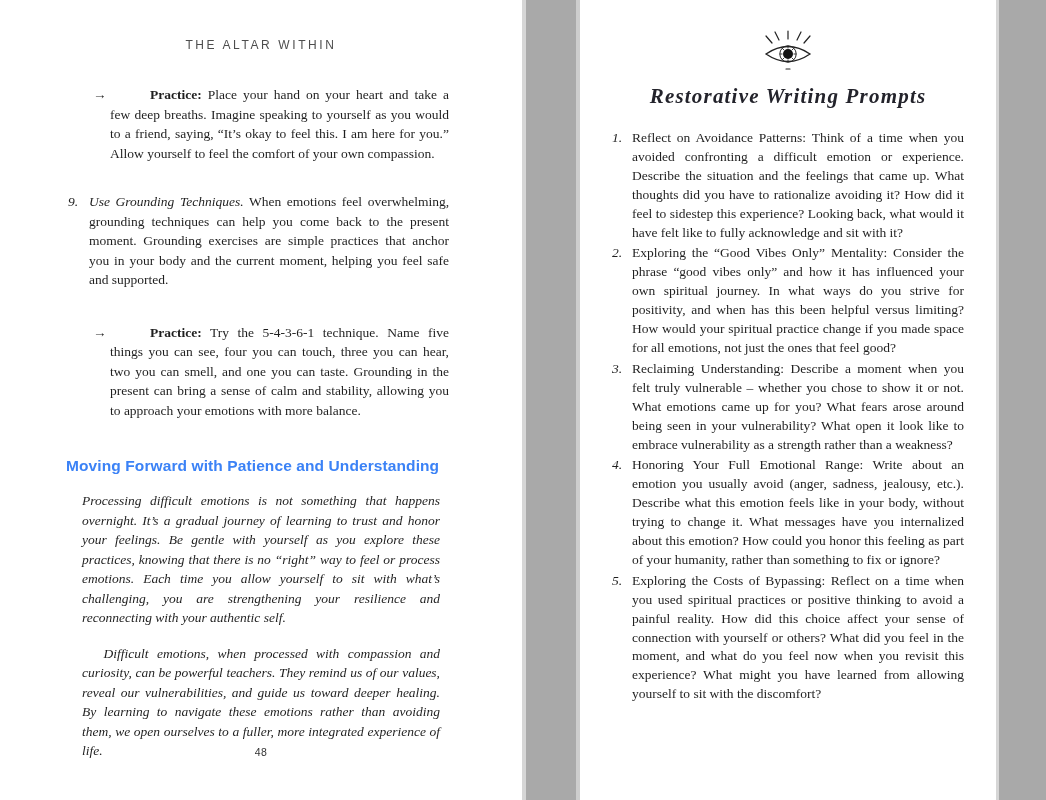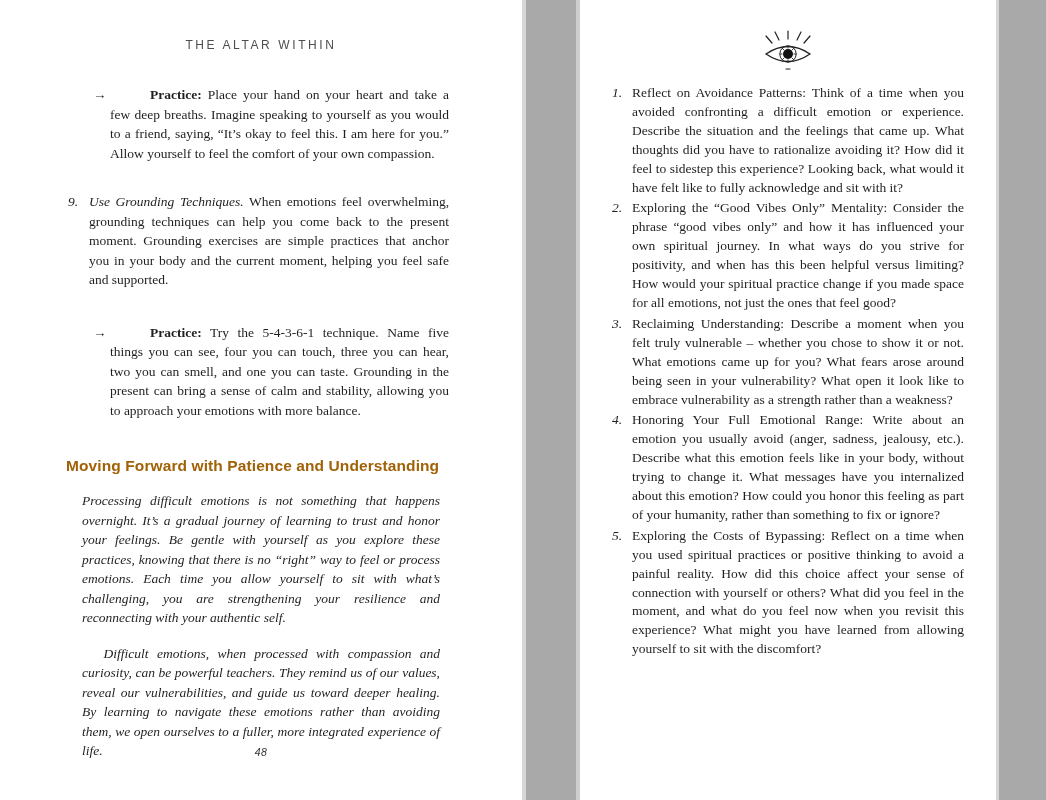--- a/index.html
+++ b/index.html
@@ -31,29 +31,29 @@
   }
   .practice .arrow{flex:0 0 17px;font-size:13.5px;line-height:19.5px;}
   .practice .ptext{flex:1;}
   .practice b{font-weight:bold;margin-left:40px;}
   .numbered-item{display:flex;margin:29px 7px 0 2px;}
   .numbered-item .num{flex:0 0 21px;font-style:italic;font-size:13.5px;line-height:19.5px;}
   .numbered-item .itext{flex:1;}
   .numbered-item .ititle{font-style:italic;}
   .section-heading{
     font-family:"Liberation Sans", sans-serif;
-    font-weight:bold;font-size:15.5px;color:#a16207;
+    font-weight:bold;font-size:15.5px;color:#3b82f6;
     margin:37px 0 15px 0;letter-spacing:0.1px;
   }
   .para{margin:16px;font-style:italic;}
   .para.indent{text-indent:1.6em;}
   .folio{
     position:absolute;bottom:42px;left:0;width:100%;
     text-align:center;font-family:"Liberation Sans", sans-serif;
-    font-size:10.5px;color:#333;letter-spacing:0.5px;font-style:italic;
+    font-size:10.5px;color:#333;letter-spacing:0.5px;
   }
 
   
   .rp-content{padding:28px 32px 0 32px;}
   .eye-wrap{text-align:center;margin:0 0 8px 0;}
   .chapter-title{
     text-align:center;font-style:italic;
     font-size:21px;letter-spacing:1.2px;color:#23232b;
     margin:0 0 20px 0;
   }
@@ -122,20 +122,21 @@
           <line x1="34.9" y1="29.9" x2="36.8" y2="31.8"></line>
           <line x1="36.8" y1="20.2" x2="34.9" y2="22.1"></line>
           <line x1="27.1" y1="29.9" x2="25.2" y2="31.8"></line>
         </g>
 
         <circle cx="31" cy="26" r="5" fill="#111"></circle>
 
         <line x1="29" y1="41" x2="33" y2="41" stroke="#222" stroke-width="1.1" stroke-linecap="round"></line>
       </svg>
     </div>
+    <h1 class="chapter-title">Restorative Writing Prompts</h1>
 
     <ol class="prompt-list">
       <li class="prompt">
         <span class="num">1.</span>
         <div class="ptext"><span class="ptitle">Reflect on Avoidance Patterns:</span> <span>Think of a time when you avoided confronting a difficult emotion or experience. Describe the situation and the feelings that came up. What thoughts did you have to rationalize avoiding it? How did it feel to sidestep this experience? Looking back, what would it have felt like to fully acknowledge and sit with it?</span></div>
       </li>
       <li class="prompt">
         <span class="num">2.</span>
         <div class="ptext"><span class="ptitle">Exploring the “Good Vibes Only” Mentality:</span> <span>Consider the phrase “good vibes only” and how it has influenced your own spiritual journey. In what ways do you strive for positivity, and when has this been helpful versus limiting? How would your spiritual practice change if you made space for all emotions, not just the ones that feel good?</span></div>
       </li>

